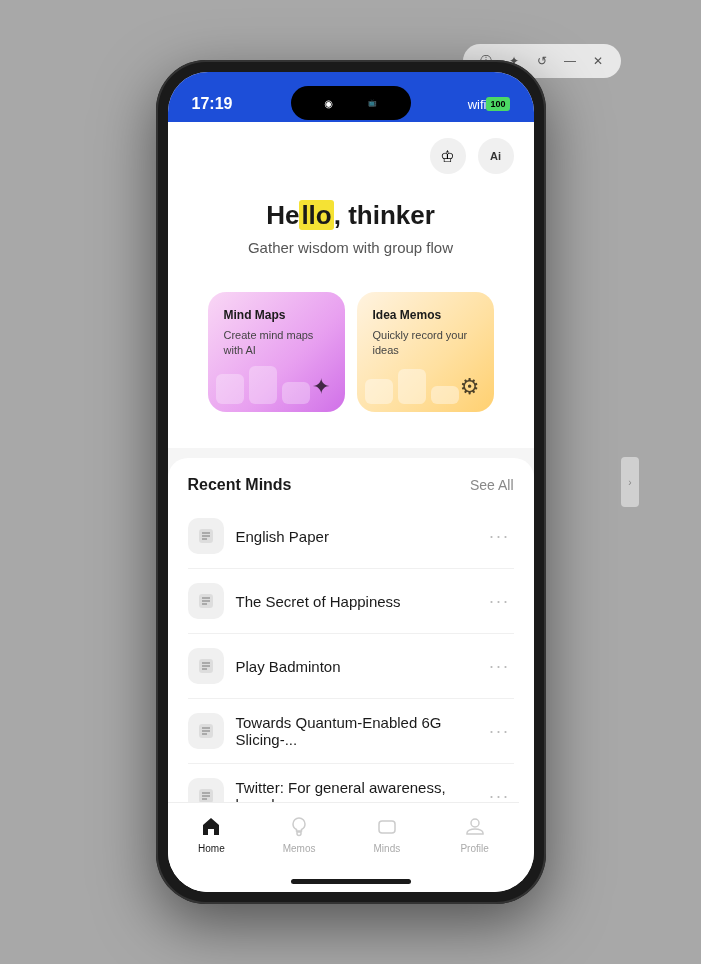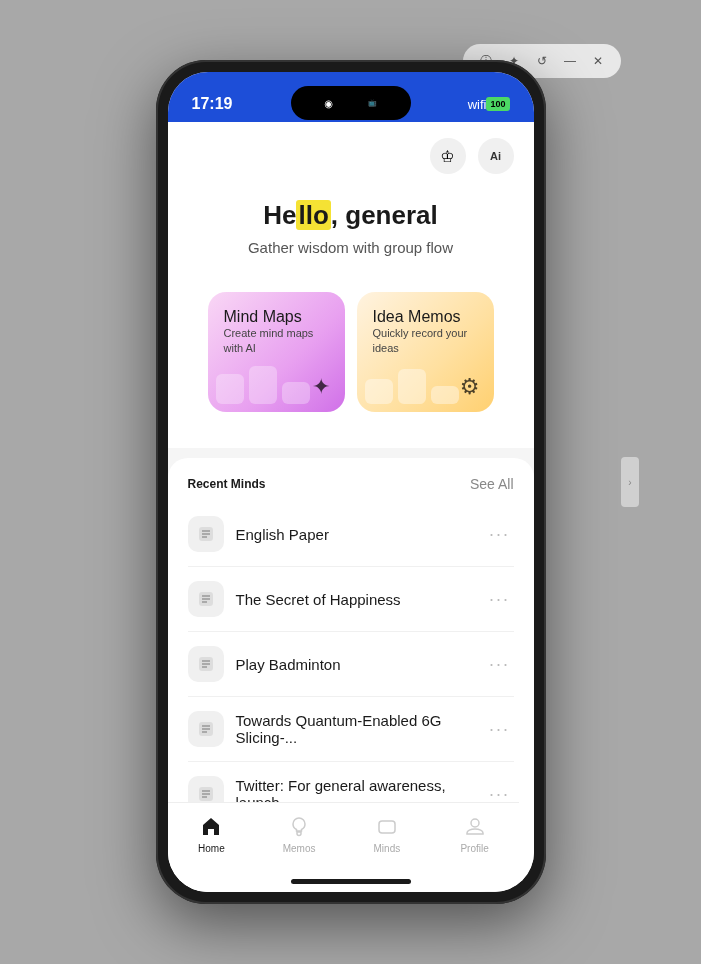--- a/index.html
+++ b/index.html
@@ -219,23 +219,24 @@
 
     .card-mind {
       background: linear-gradient(135deg, #f9d7f5 0%, #e8a0f0 60%, #d070e8 100%);
     }
 
     .card-idea {
       background: linear-gradient(135deg, #fff3e0 0%, #ffe0a0 60%, #ffd070 100%);
     }
 
     .card-title {
-      font-size: 16px;
-      font-weight: 400;
+      font-size: 12px;
+      font-weight: 700;
       color: #1a1a1a;
+      margin-bottom: 6px;
     }
 
     .card-desc {
       font-size: 11px;
       color: #444;
       line-height: 1.4;
     }
 
     .card-icon {
       position: absolute;
@@ -259,21 +260,21 @@
     }
 
     .recent-header {
       display: flex;
       justify-content: space-between;
       align-items: center;
       padding: 18px 0 10px;
     }
 
     .recent-title {
-      font-size: 12px;
+      font-size: 16px;
       font-weight: 700;
       color: #1a1a1a;
     }
 
     .see-all-btn {
       font-size: 14px;
       color: #888;
       cursor: pointer;
       border: none;
       background: none;
@@ -404,21 +405,21 @@
             <button class="top-icon-btn">
               <span>♔</span>
             </button>
             <button class="top-icon-btn">
               <span style="font-size:11px; font-weight:700; color:#333;">Ai</span>
             </button>
           </div>
 
           <div class="greeting-section">
             <div class="greeting-title">
-              <span>He</span><span class="highlight">llo</span><span>, general</span>
+              <span>He</span><span class="highlight">llo</span><span>, thinker</span>
             </div>
             <div class="greeting-subtitle">Gather wisdom with group flow</div>
           </div>
 
           <div class="cards-section">
 
             <div class="card card-mind">
               <div class="card-title">Mind Maps</div>
               <div class="card-desc">Create mind maps with AI</div>
               <div style="position:absolute; bottom:0; left:0; right:0; height:55px; display:flex; align-items:flex-end; padding:8px; gap:5px;">

